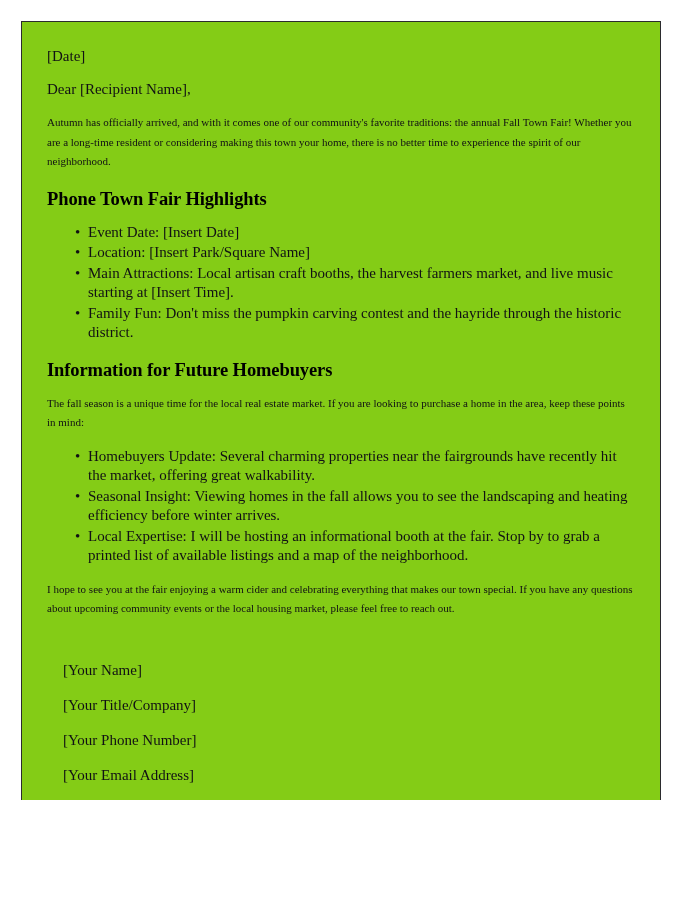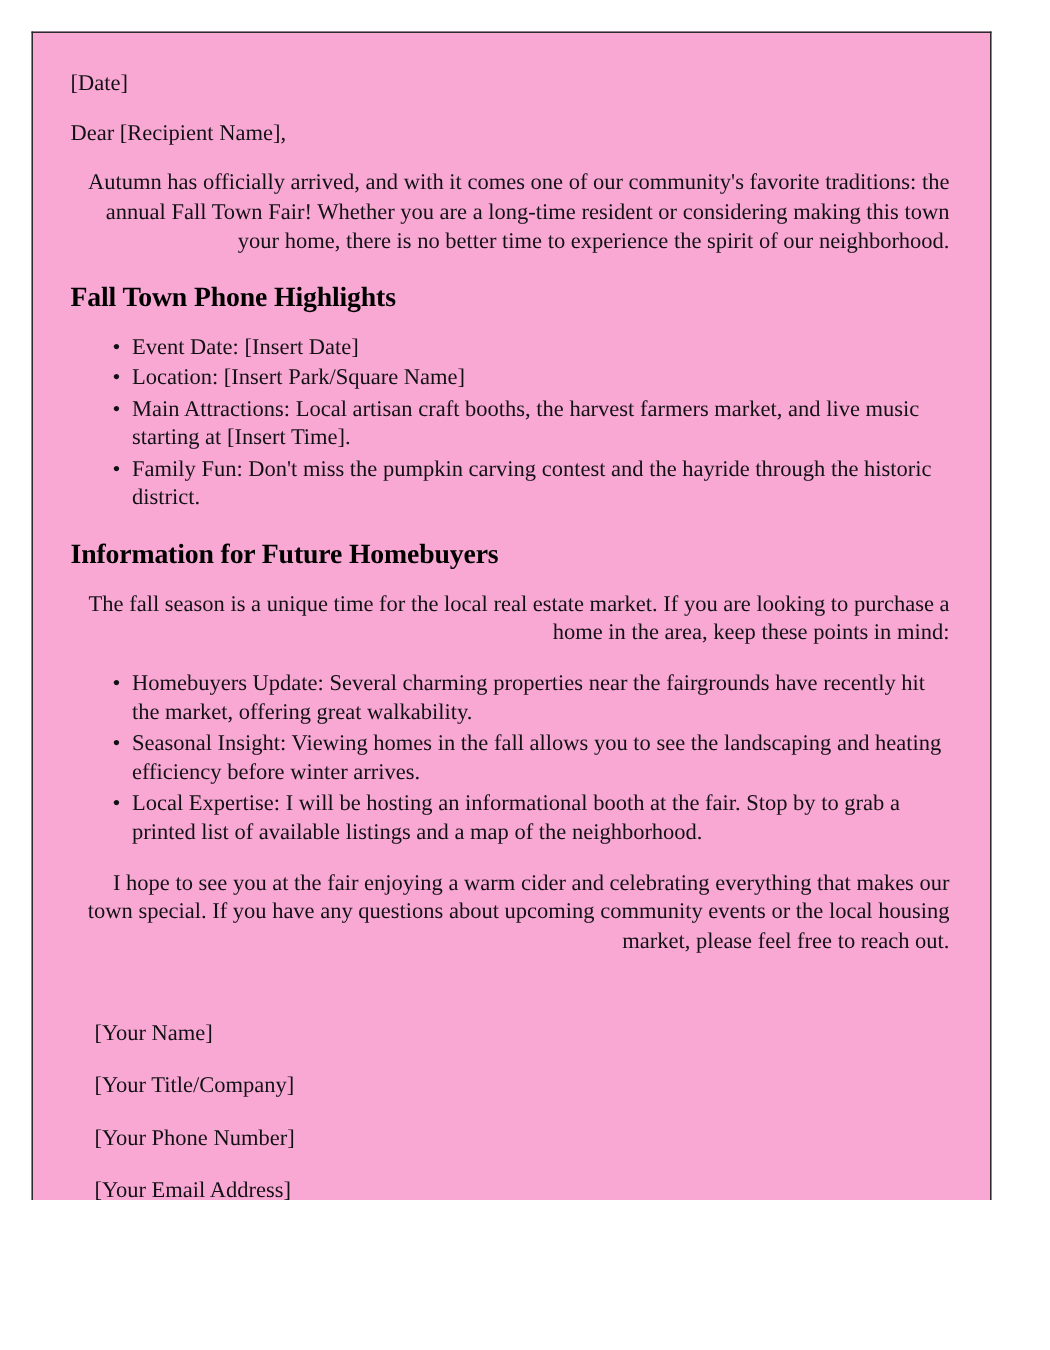--- a/index.html
+++ b/index.html
@@ -21,43 +21,43 @@
     position: absolute;
     left: 21px;
     top: 21px;
     width: 640px;
     height: 779px;
     box-sizing: border-box;
     border-left: 1.5px solid #2b2b2e;
     border-top: 1.5px solid #2b2b2e;
     border-right: 1.5px solid #2b2b2e;
     border-bottom: none;
-    background: #f9a8d4;
+    background: #84cc16;
   }
 
   .page-body {
     position: absolute;
     left: 25px;
     top: 25px;
     width: 586px;
   }
 
   .doc-line {
     font-size: 15px;
     line-height: 19px;
     margin: 0 0 14px 0;
     color: #111114;
   }
 
   .doc-para {
-    font-size: 15px;
+    font-size: 11px;
     line-height: 19.5px;
     margin: 0 0 14px 0;
     color: #111114;
-    text-align: right;
+    text-align: left;
   }
 
   .doc-heading {
     font-size: 18.5px;
     line-height: 23px;
     font-weight: bold;
     margin: 16px 0 12px 0;
     color: #000000;
     letter-spacing: -0.1px;
   }
@@ -107,21 +107,21 @@
 
 <div class="page-sheet">
   <div class="page-body">
 
     <p class="doc-line">[Date]</p>
 
     <p class="doc-line">Dear [Recipient Name],</p>
 
     <p class="doc-para">Autumn has officially arrived, and with it comes one of our community's favorite traditions: the annual Fall Town Fair! Whether you are a long-time resident or considering making this town your home, there is no better time to experience the spirit of our neighborhood.</p>
 
-    <h2 class="doc-heading">Fall Town Phone Highlights</h2>
+    <h2 class="doc-heading">Phone Town Fair Highlights</h2>
 
     <ul class="doc-list">
       <li>
         <span class="bullet-glyph">•</span>
         <span class="lead">Event Date:</span><span> [Insert Date]</span>
       </li>
       <li>
         <span class="bullet-glyph">•</span>
         <span class="lead">Location:</span><span> [Insert Park/Square Name]</span>
       </li>

